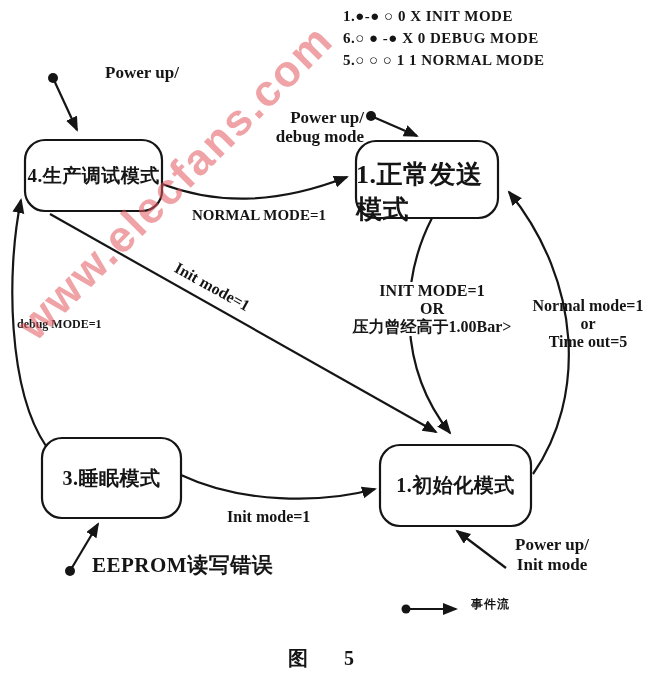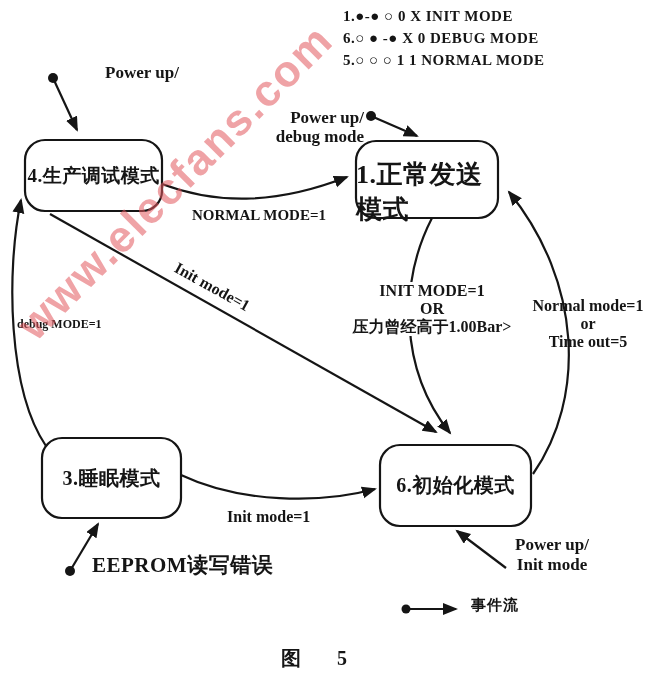--- a/index.html
+++ b/index.html
@@ -70,21 +70,21 @@
 
   <div class="legend-top">
     <div class="row">1.●-●  ○  0 X INIT MODE</div>
     <div class="row">6.○  ● -●  X 0 DEBUG MODE</div>
     <div class="row">5.○  ○  ○  1 1 NORMAL MODE</div>
   </div>
 
   <div class="node-label" style="left:25px;top:140px;width:137px;height:71px;">4.生产调试模式</div>
   <div class="node-label" style="left:356px;top:141px;width:142px;height:77px;font-size:26px;margin-top:12px;">1.正常发送模式</div>
   <div class="node-label" style="left:42px;top:438px;width:139px;height:80px;font-size:20px;">3.睡眠模式</div>
-  <div class="node-label" style="left:380px;top:445px;width:151px;height:81px;font-size:20px;">6.初始化模式</div>
+  <div class="node-label" style="left:380px;top:445px;width:151px;height:81px;font-size:20px;">1.初始化模式</div>
 
   <div class="lbl center" style="left:84px;top:63px;width:116px;font-size:17px;line-height:19px;">
     <div>Power up/</div>
   </div>
 
   <div class="lbl right" style="left:250px;top:108px;width:114px;font-size:17px;line-height:19px;">
     <div>Power up/</div>
     <div>debug mode</div>
   </div>
 
@@ -108,23 +108,23 @@
 
   <div class="lbl" style="left:227px;top:508px;font-size:16px;">Init mode=1</div>
 
   <div class="lbl" style="left:92px;top:551px;font-size:21px;letter-spacing:0.5px;">EEPROM读写错误</div>
 
   <div class="lbl center" style="left:504px;top:535px;width:96px;font-size:17px;line-height:20px;">
     <div>Power up/</div>
     <div>Init mode</div>
   </div>
 
-  <div class="lbl" style="left:471px;top:596px;font-size:15px;font-weight:700;letter-spacing:1px;">事件流</div>
+  <div class="lbl" style="left:471px;top:596px;font-size:12px;font-weight:700;letter-spacing:1px;">事件流</div>
 
-  <div class="lbl" style="left:281px;top:645px;font-size:20px;font-weight:700;">
+  <div class="lbl" style="left:288px;top:645px;font-size:20px;font-weight:700;">
     <span>图</span>
     <span style="display:inline-block;width:26px;"></span>
     <span>5</span>
   </div>
 
   <div class="watermark" style="color: rgb(227, 88, 95);">www.elecfans.com</div>
 
 </div>
 
 </body></html>

